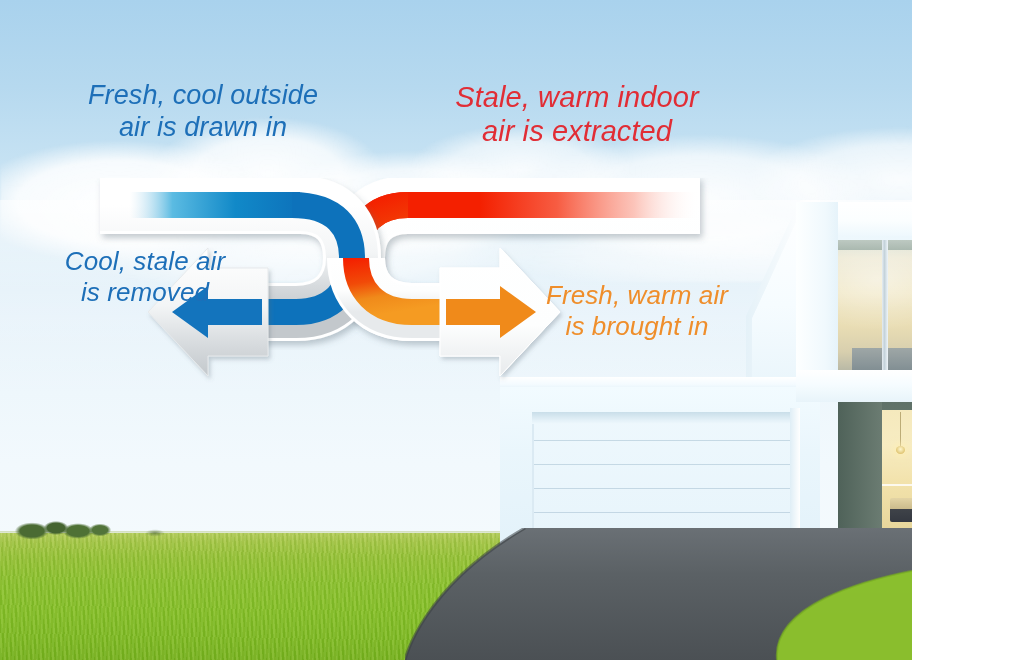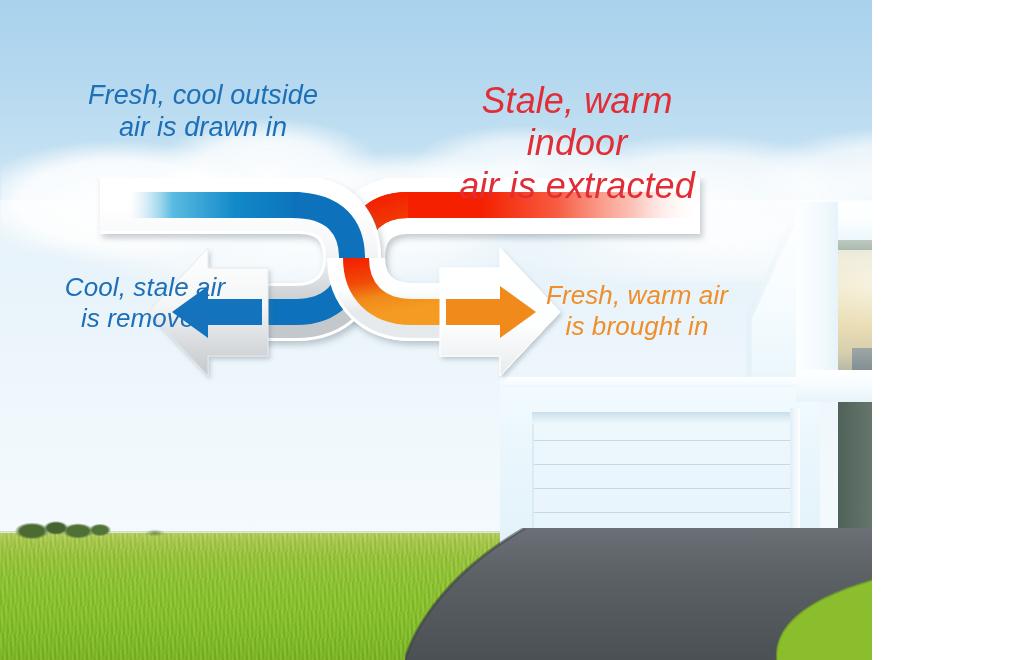--- a/index.html
+++ b/index.html
@@ -3,20 +3,21 @@
 <meta charset="utf-8">
 <style>
   html,body{margin:0;padding:0;background:#fff;}
   body{font-family:"Liberation Sans","DejaVu Sans",sans-serif;}
 
   #scene{
     position:relative;
     width:872px;height:660px;
     overflow:hidden;
     background:#cfe4f3;
+    padding-left:40px;
   }
 
   
   .sky{
     position:absolute;left:0;top:0;width:1024px;height:545px;
     background:linear-gradient(180deg,
       #a9d2ed 0%,
       #b6d9ef 16%,
       #c6e2f3 30%,
       #d9ecf7 44%,
@@ -224,22 +225,22 @@
   .label{
     position:absolute;
     font-style:italic;
     font-weight:400;
     line-height:1.18;
     text-align:center;
     white-space:pre-line;
     letter-spacing:.1px;
   }
   #lbl-fresh-cool{left:58px;top:80px;width:290px;font-size:27px;color:#1d6fb8;}
-  #lbl-stale-warm{left:432px;top:80px;width:290px;font-size:36px;color:#e12d35;}
-  #lbl-cool-removed{left:20px;top:272px;width:250px;font-size:26px;color:#1d6fb8;font-style:italic;}
+  #lbl-stale-warm{left:432px;top:80px;width:290px;font-size:29px;color:#e12d35;}
+  #lbl-cool-removed{left:20px;top:246px;width:250px;font-size:26px;color:#1d6fb8;font-style:italic;}
   #lbl-fresh-warm{left:512px;top:260px;width:250px;font-size:26px;color:#ef8e2b;margin-top:20px;}
 </style>
 </head>
 <body>
 
 <div id="scene">
 
   <div class="sky"></div>
   <div class="cloudband"></div>
   <div class="cloudhaze"></div>

